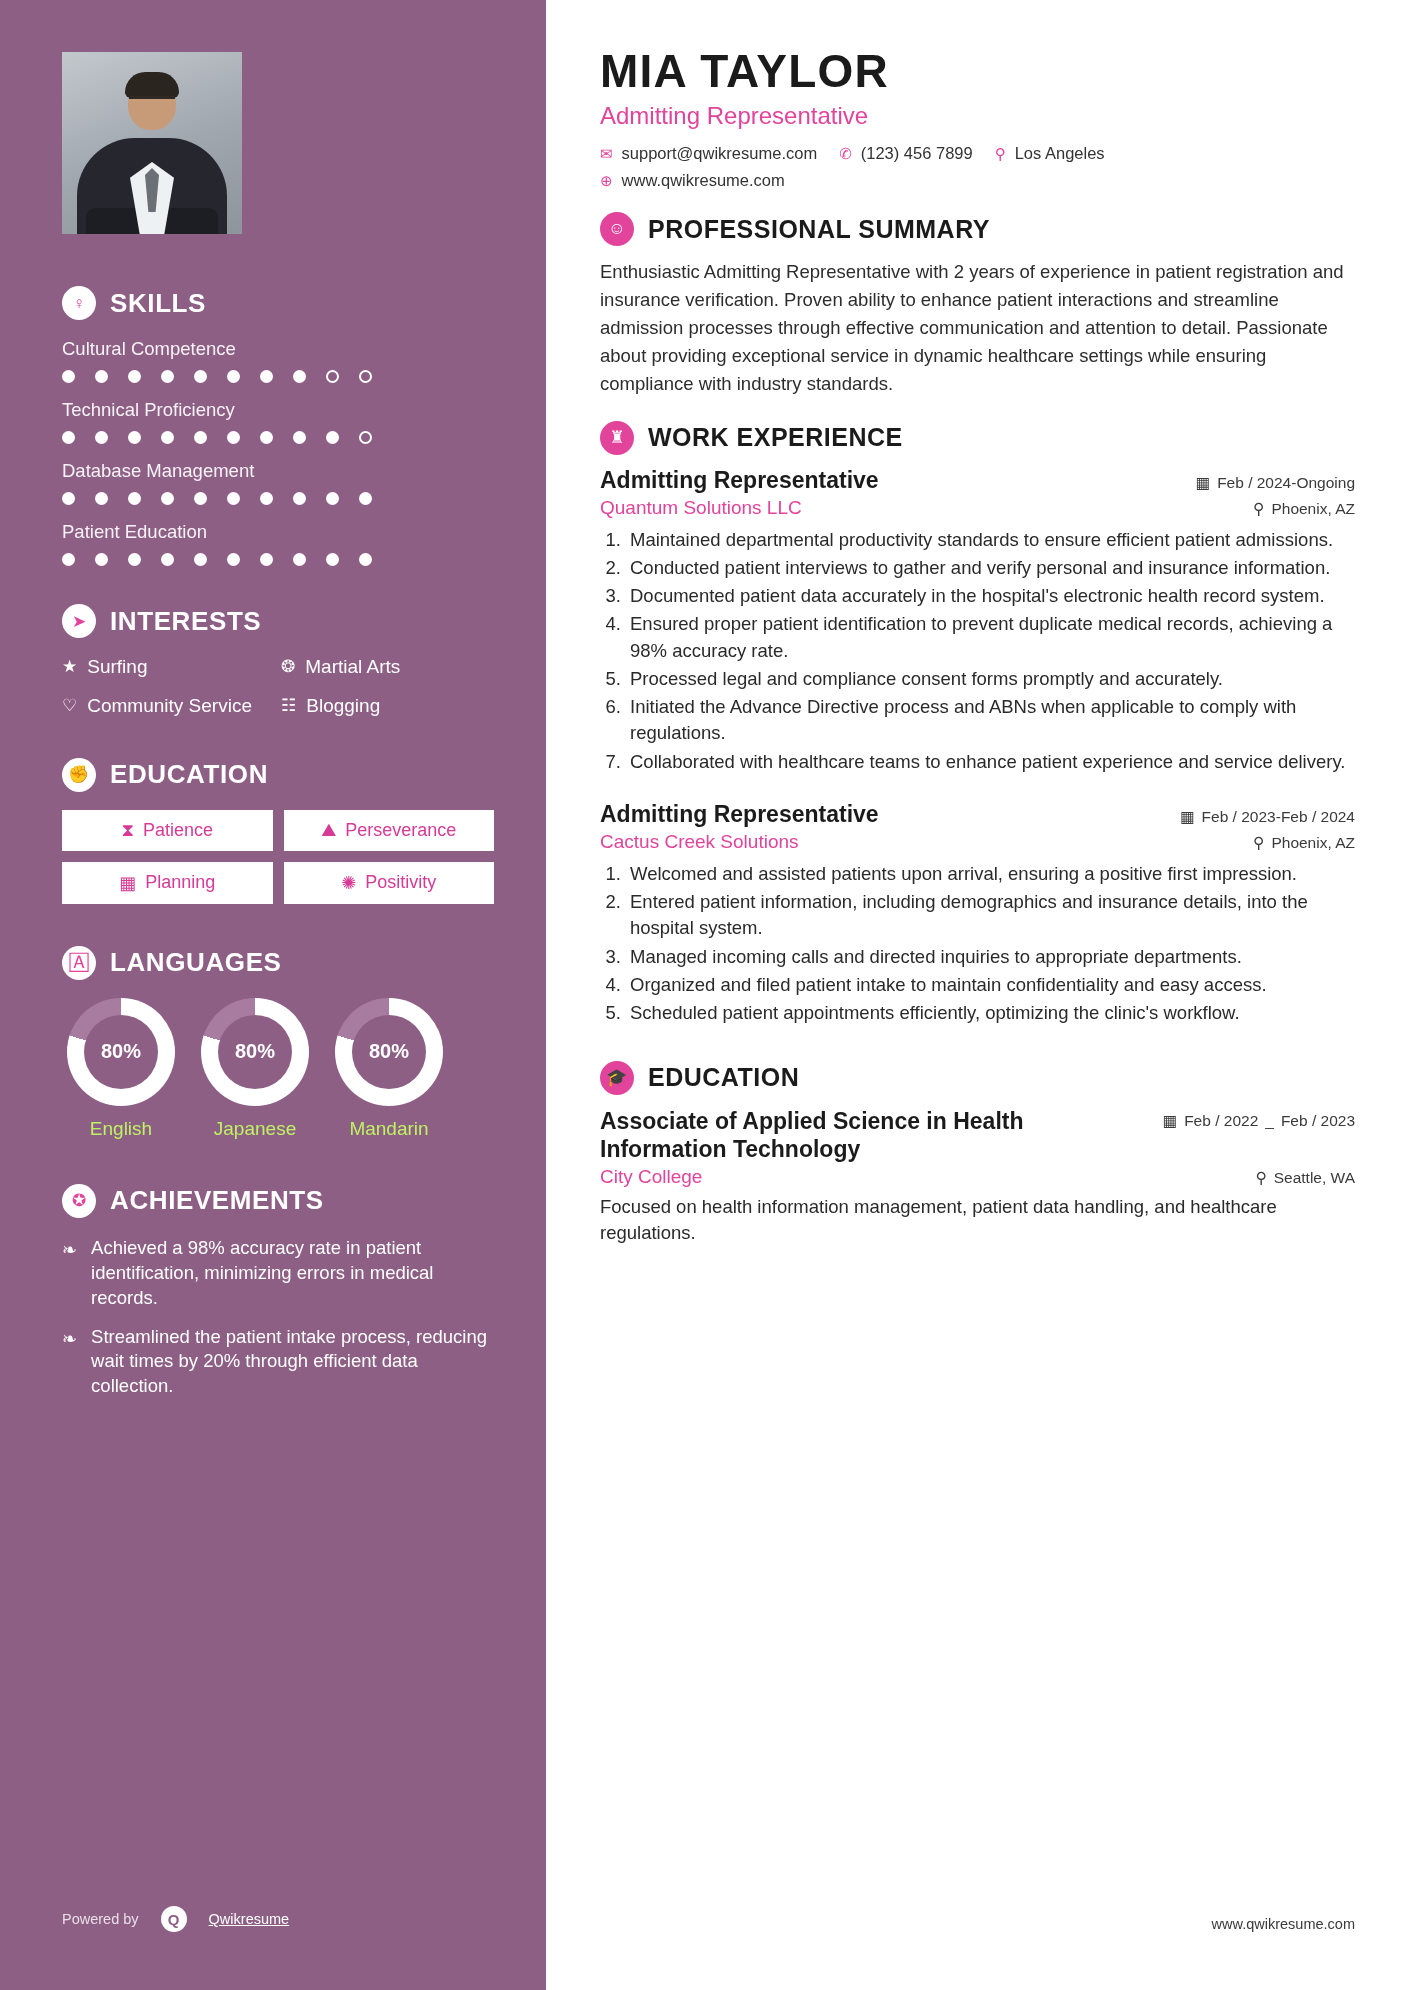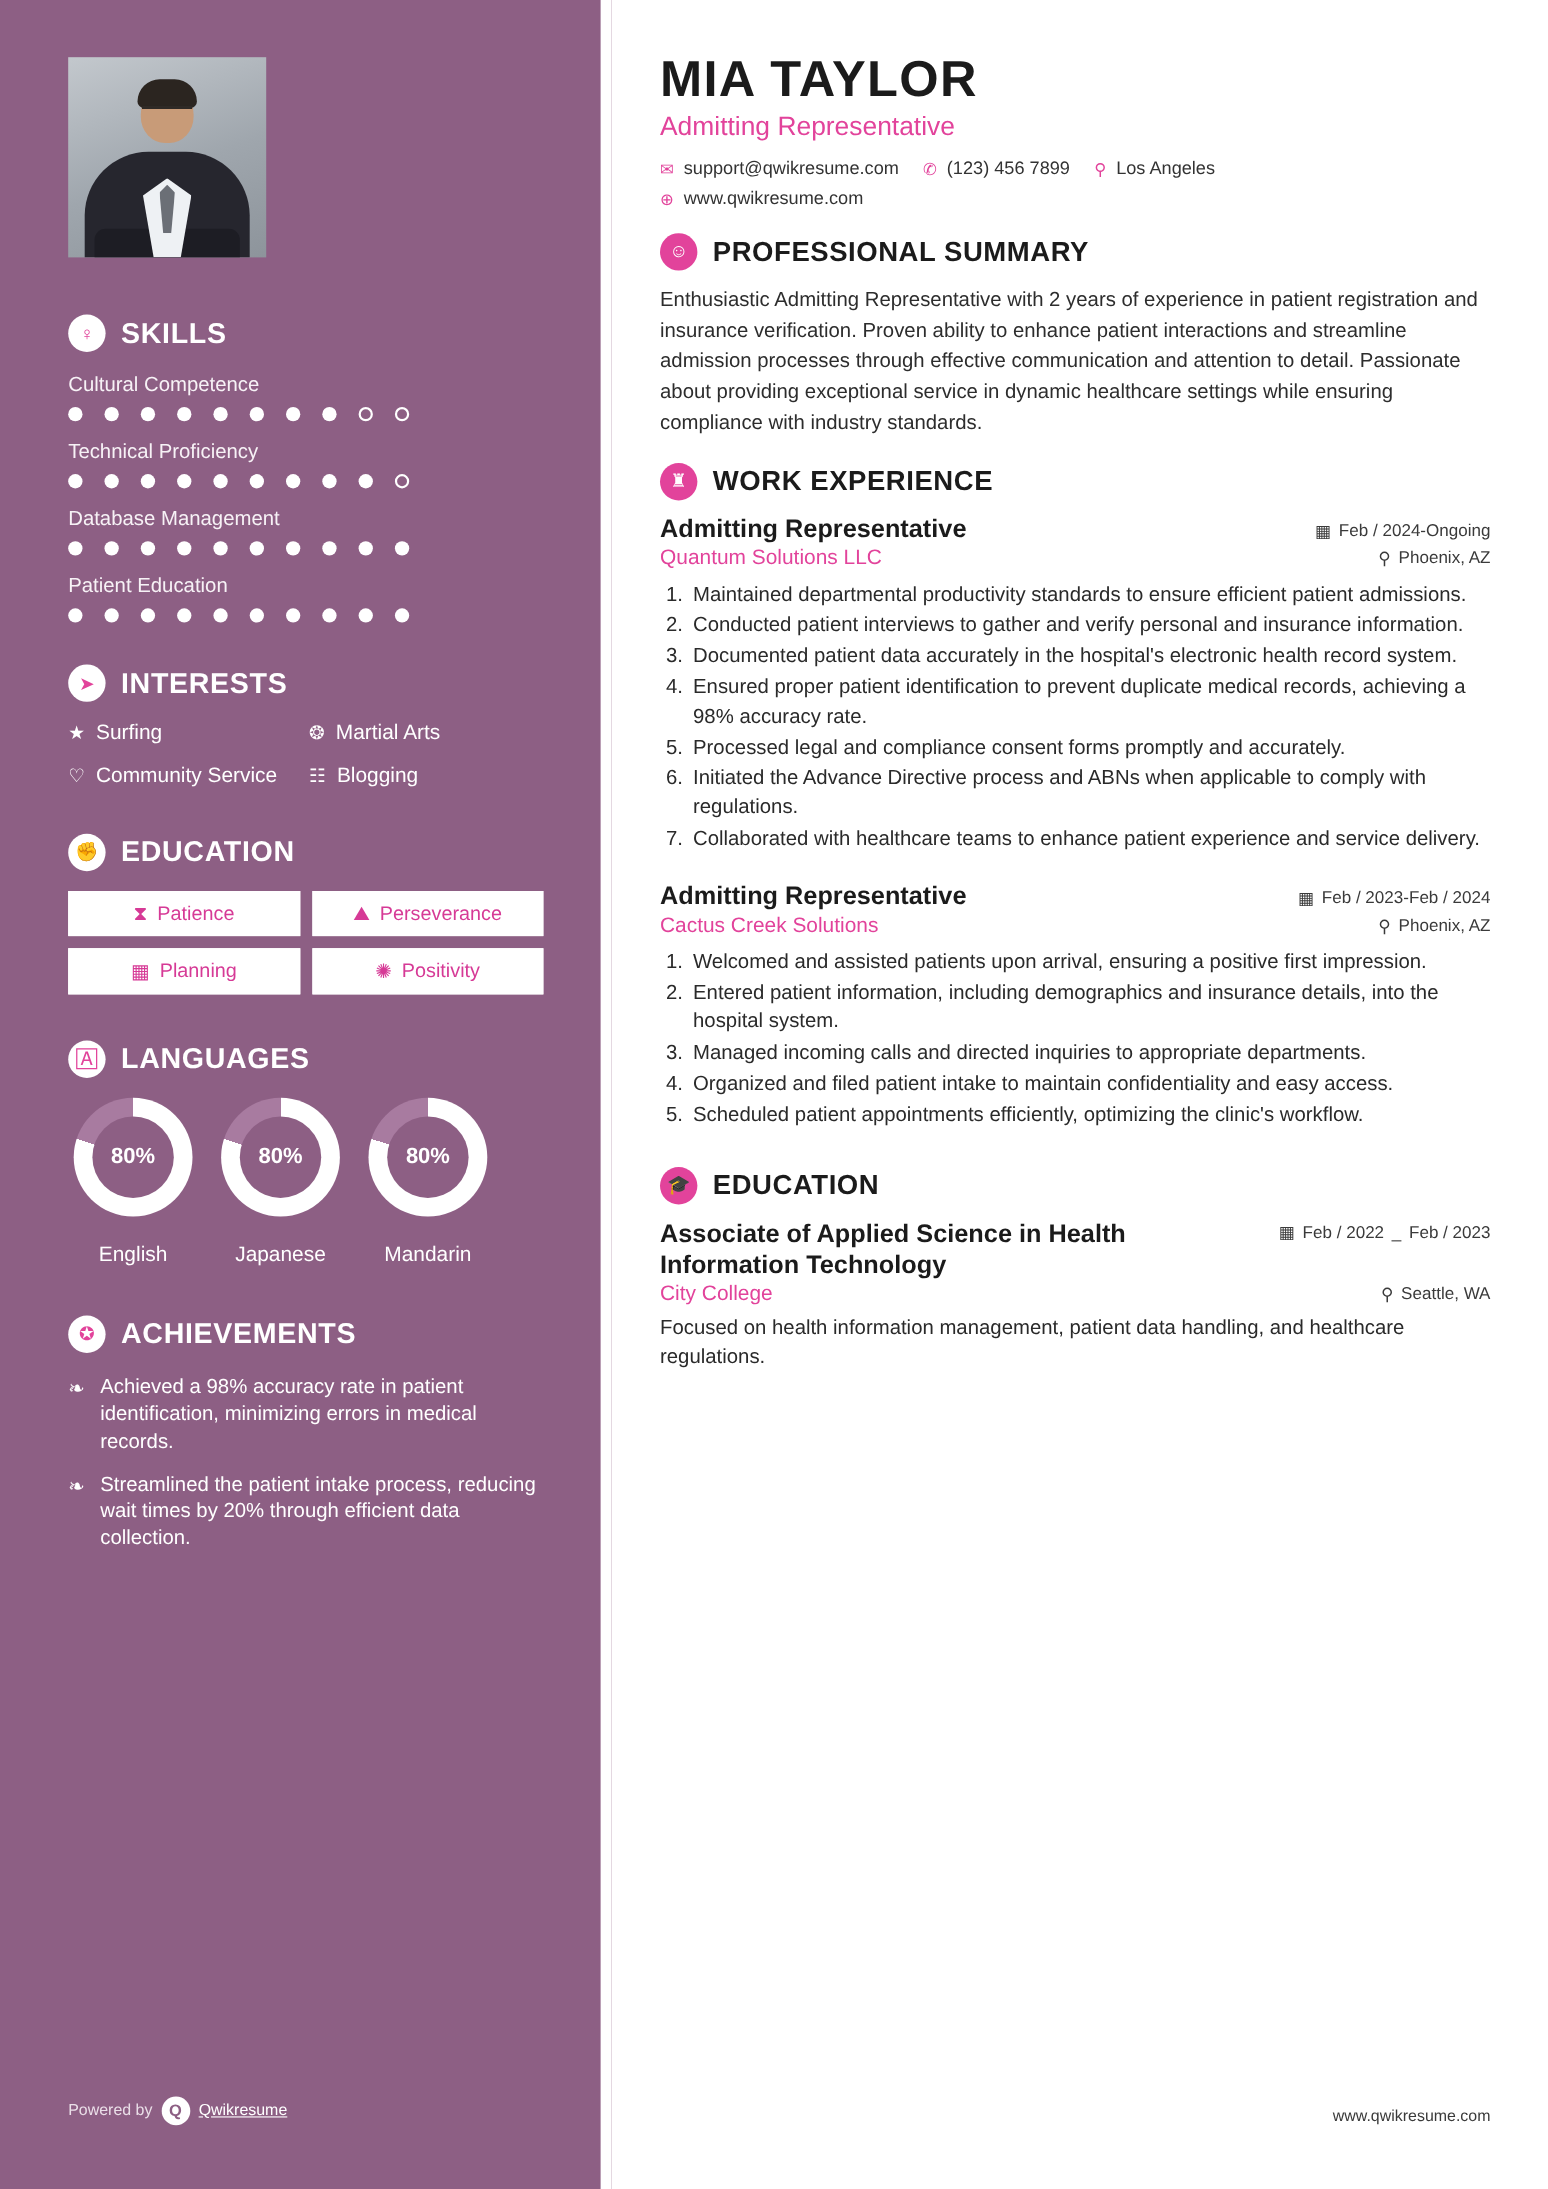--- a/index.html
+++ b/index.html
@@ -198,41 +198,41 @@
     background: #8d5f84;
   }
   .ring span {
     position: relative;
     z-index: 2;
     font-size: 20px;
     font-weight: bold;
     color: #ffffff;
   }
   .lang-label {
-    margin-top: 24px;
+    margin-top: 12px;
     font-size: 19px;
-    color: #ffffff;
+    color: #bef264;
   }
 
   .achv {
     display: flex;
     gap: 14px;
     margin-top: 14px;
     font-size: 18.5px;
     line-height: 1.35;
   }
   .achv .gl { flex: 0 0 auto; font-size: 18px; padding-top: 2px; }
 
   .powered {
     position: absolute;
     left: 62px;
     bottom: 58px;
     display: flex;
     align-items: center;
-    gap: 8px;
+    gap: 22px;
     font-size: 14.5px;
     color: #eadfe8;
     justify-content: space-between;
   }
   .powered .logo {
     width: 26px; height: 26px;
     border-radius: 50%;
     background: #ffffff;
     color: #8d5f84;
     display: flex; align-items: center; justify-content: center;

